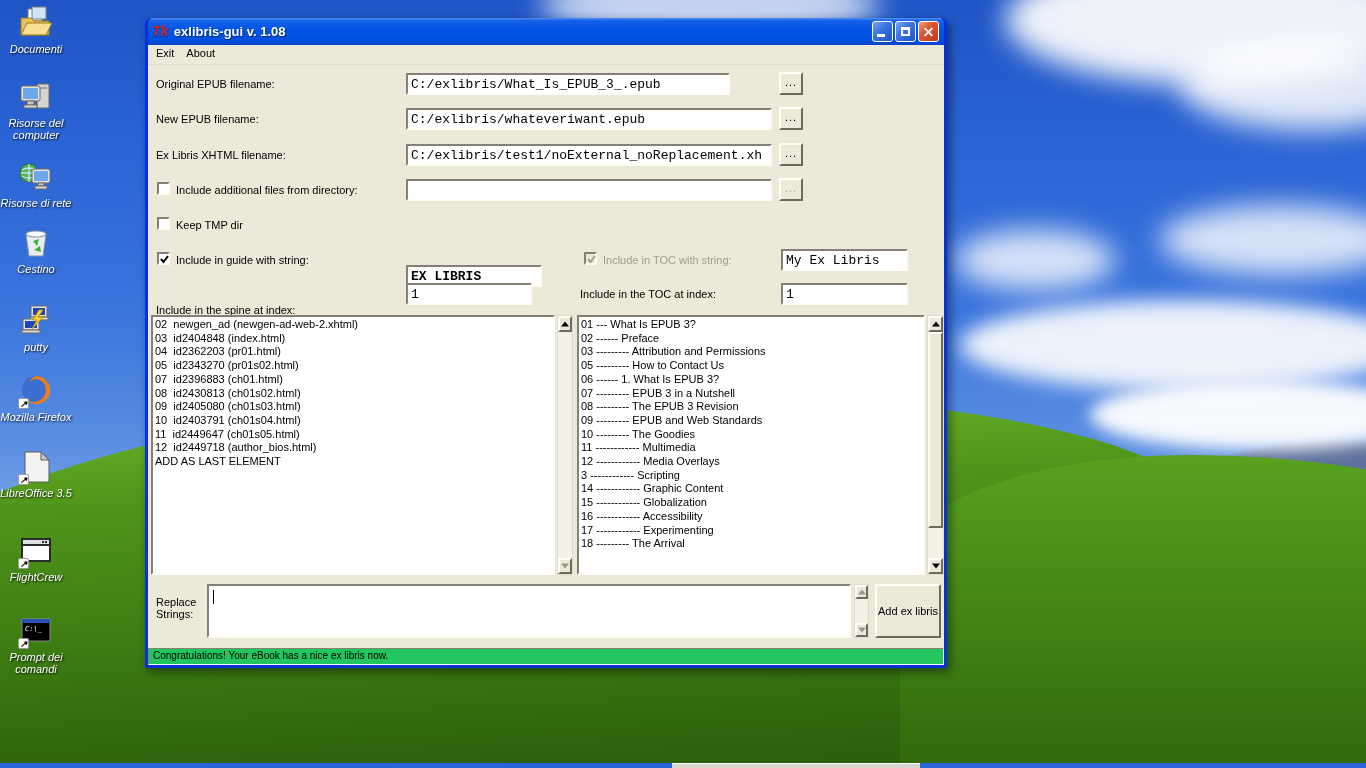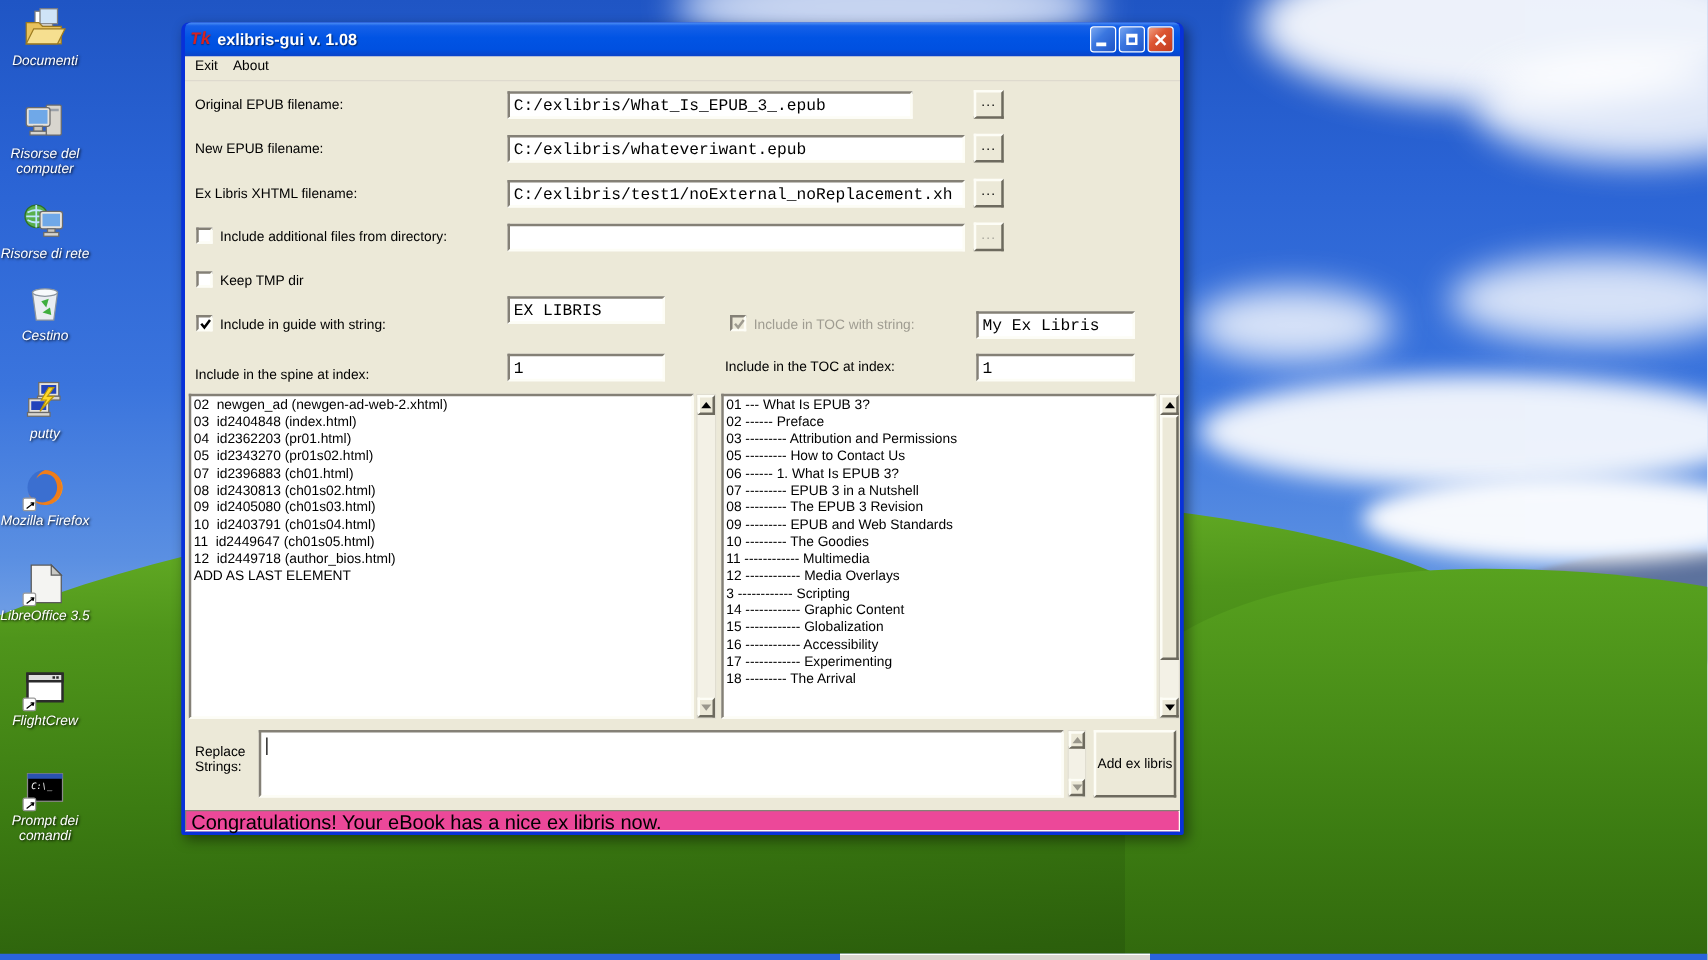--- a/index.html
+++ b/index.html
@@ -82,22 +82,22 @@
   .tri.dim.up   { border-bottom-color:#9a978c; }
   .tri.dim.down { border-top-color:#9a978c; }
   .sthumb { position:absolute; left:0; width:100%; background:#ece9d8; border:2px solid;
     border-color:#fdfdf6 #6d6a5e #6d6a5e #fdfdf6; }
 
   .replace-area { position:absolute; left:59px; top:539px; width:644px; height:54px; background:#fff;
     border:2px solid; border-color:#848076 #fdfdf6 #fdfdf6 #848076; }
   .caret { position:absolute; left:4px; top:4px; width:1px; height:14px; background:#000; }
   .addbtn { position:absolute; left:727px; top:539px; width:66px; height:54px; background:#ece9d8;
     border:2px solid; border-color:#fdfdf6 #6d6a5e #6d6a5e #fdfdf6; font-size:11px; cursor:default; }
-  .statusbar { position:absolute; left:0; bottom:0; width:796px; height:17px; background:#ec4899;
-    border:1px solid; border-color:#848076 #fdfdf6 #fdfdf6 #848076; padding:1px 4px; font-size:16px; }
+  .statusbar { position:absolute; left:0; bottom:0; width:796px; height:17px; background:#22c55e;
+    border:1px solid; border-color:#848076 #fdfdf6 #fdfdf6 #848076; padding:1px 4px; font-size:10px; }
 </style>
 </head>
 <body>
 
 <div class="desktop">
   <div class="cloud c1"></div>
   <div class="cloud c2"></div>
   <div class="cloud c3"></div>
   <div class="cloud c4"></div>
   <div class="cloud c7"></div>
@@ -270,30 +270,30 @@
 
     <span class="cb" style="left:9px;top:172px"></span>
     <span class="flabel" style="left:28px;top:174px">Keep TMP dir</span>
 
     <span class="cb" style="left:9px;top:207px">
       <svg width="11" height="11" viewBox="0 0 11 11">
           <polyline points="2,5 4.5,8 9,2" fill="none" stroke="#000" stroke-width="2"></polyline>
         </svg>
     </span>
     <span class="flabel" style="left:28px;top:209px">Include in guide with string:</span>
-    <input class="tfield" style="left: 258px; top: 192px; width: 126px;" value="EX LIBRIS">
+    <input class="tfield" style="left: 258px; top: 220px; width: 136px; font-weight: bold;" value="EX LIBRIS">
     <span class="cb disabled" style="left:436px;top:207px">
       <svg width="11" height="11" viewBox="0 0 11 11">
           <polyline points="2,5 4.5,8 9,2" fill="none" stroke="#9f9c91" stroke-width="2"></polyline>
         </svg>
     </span>
     <span class="flabel gray" style="left:455px;top:209px">Include in TOC with string:</span>
     <input class="tfield" style="left: 633px; top: 204px; width: 127px;" value="My Ex Libris">
 
-    <span class="flabel" style="top:249px">Include in the spine at index:</span>
+    <span class="flabel" style="top:259px">Include in the spine at index:</span>
     <input class="tfield" style="left: 258px; top: 238px; width: 126px;" value="1">
     <span class="flabel" style="left:432px;top:243px">Include in the TOC at index:</span>
     <input class="tfield" style="left: 633px; top: 238px; width: 127px;" value="1">
 
     <div class="listbox" style="left:3px;top:270px;width:404px;height:260px">
         <div class="lst-row">02  newgen_ad (newgen-ad-web-2.xhtml)</div>
         <div class="lst-row">03  id2404848 (index.html)</div>
         <div class="lst-row">04  id2362203 (pr01.html)</div>
         <div class="lst-row">05  id2343270 (pr01s02.html)</div>
         <div class="lst-row">07  id2396883 (ch01.html)</div>

